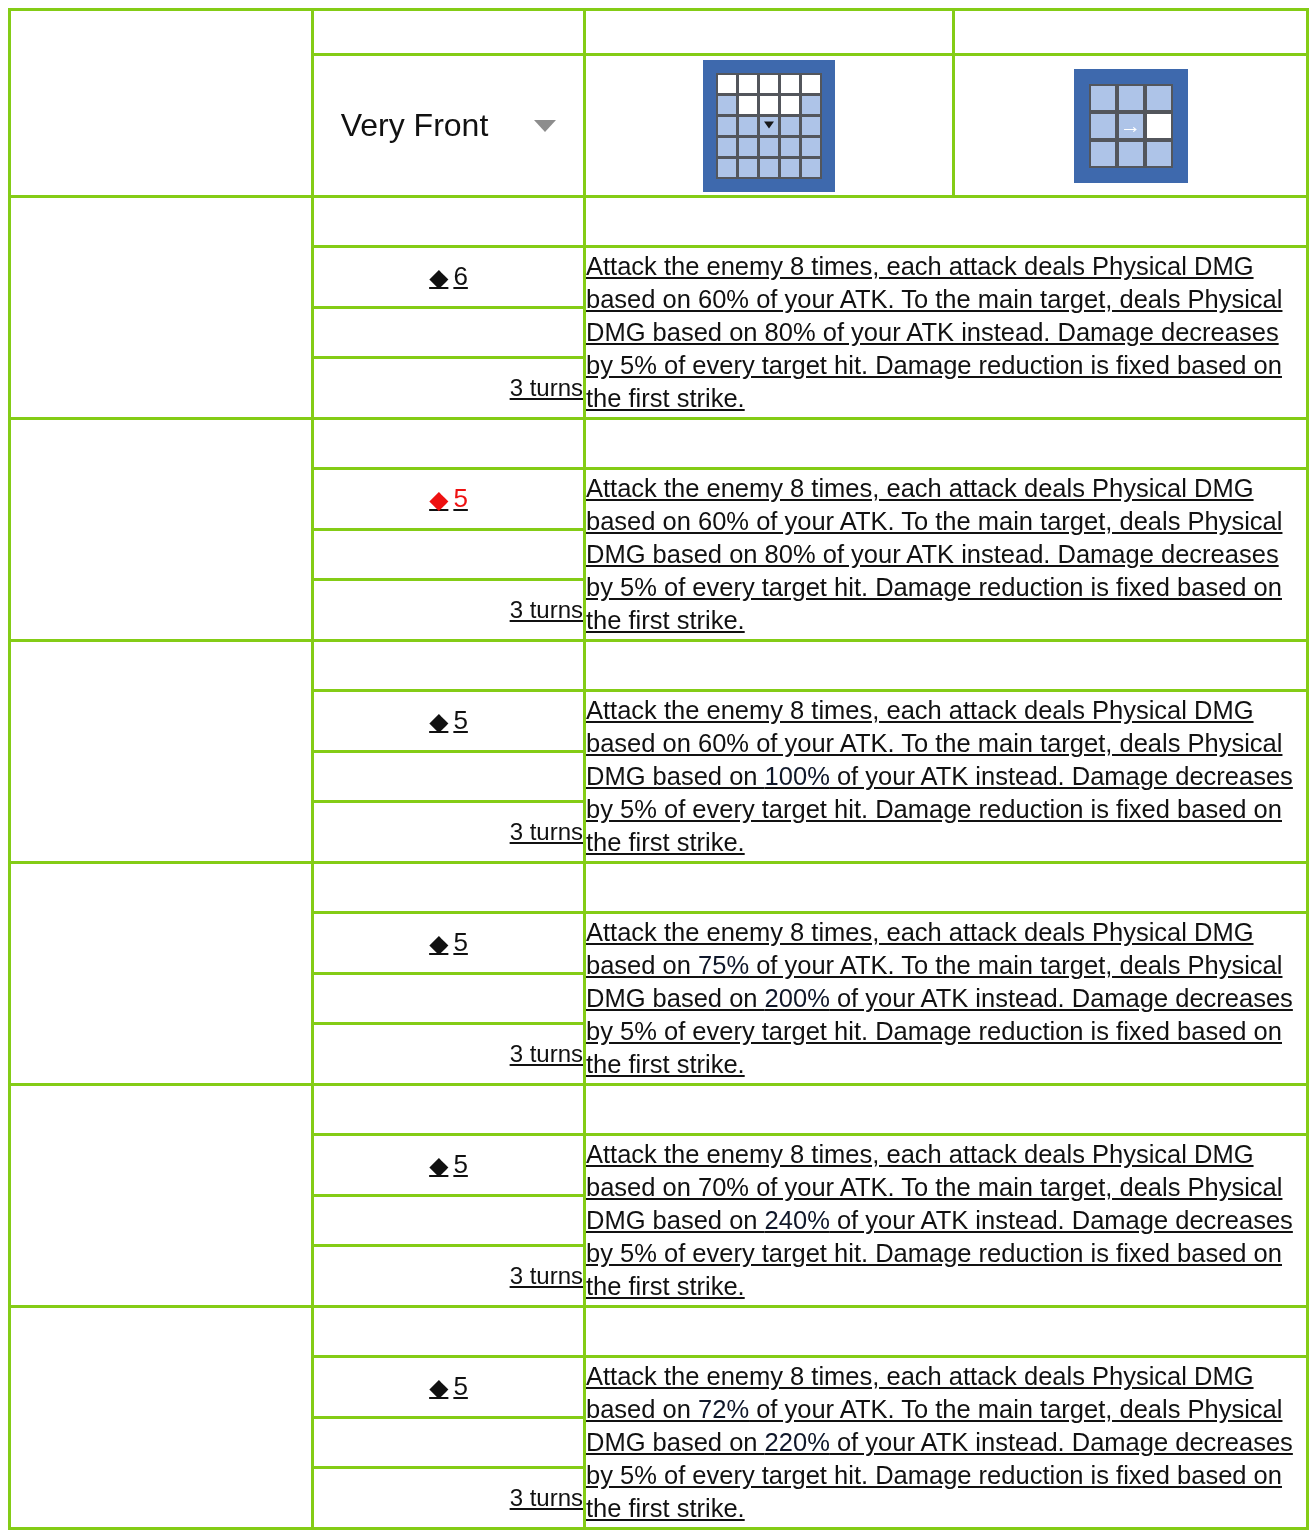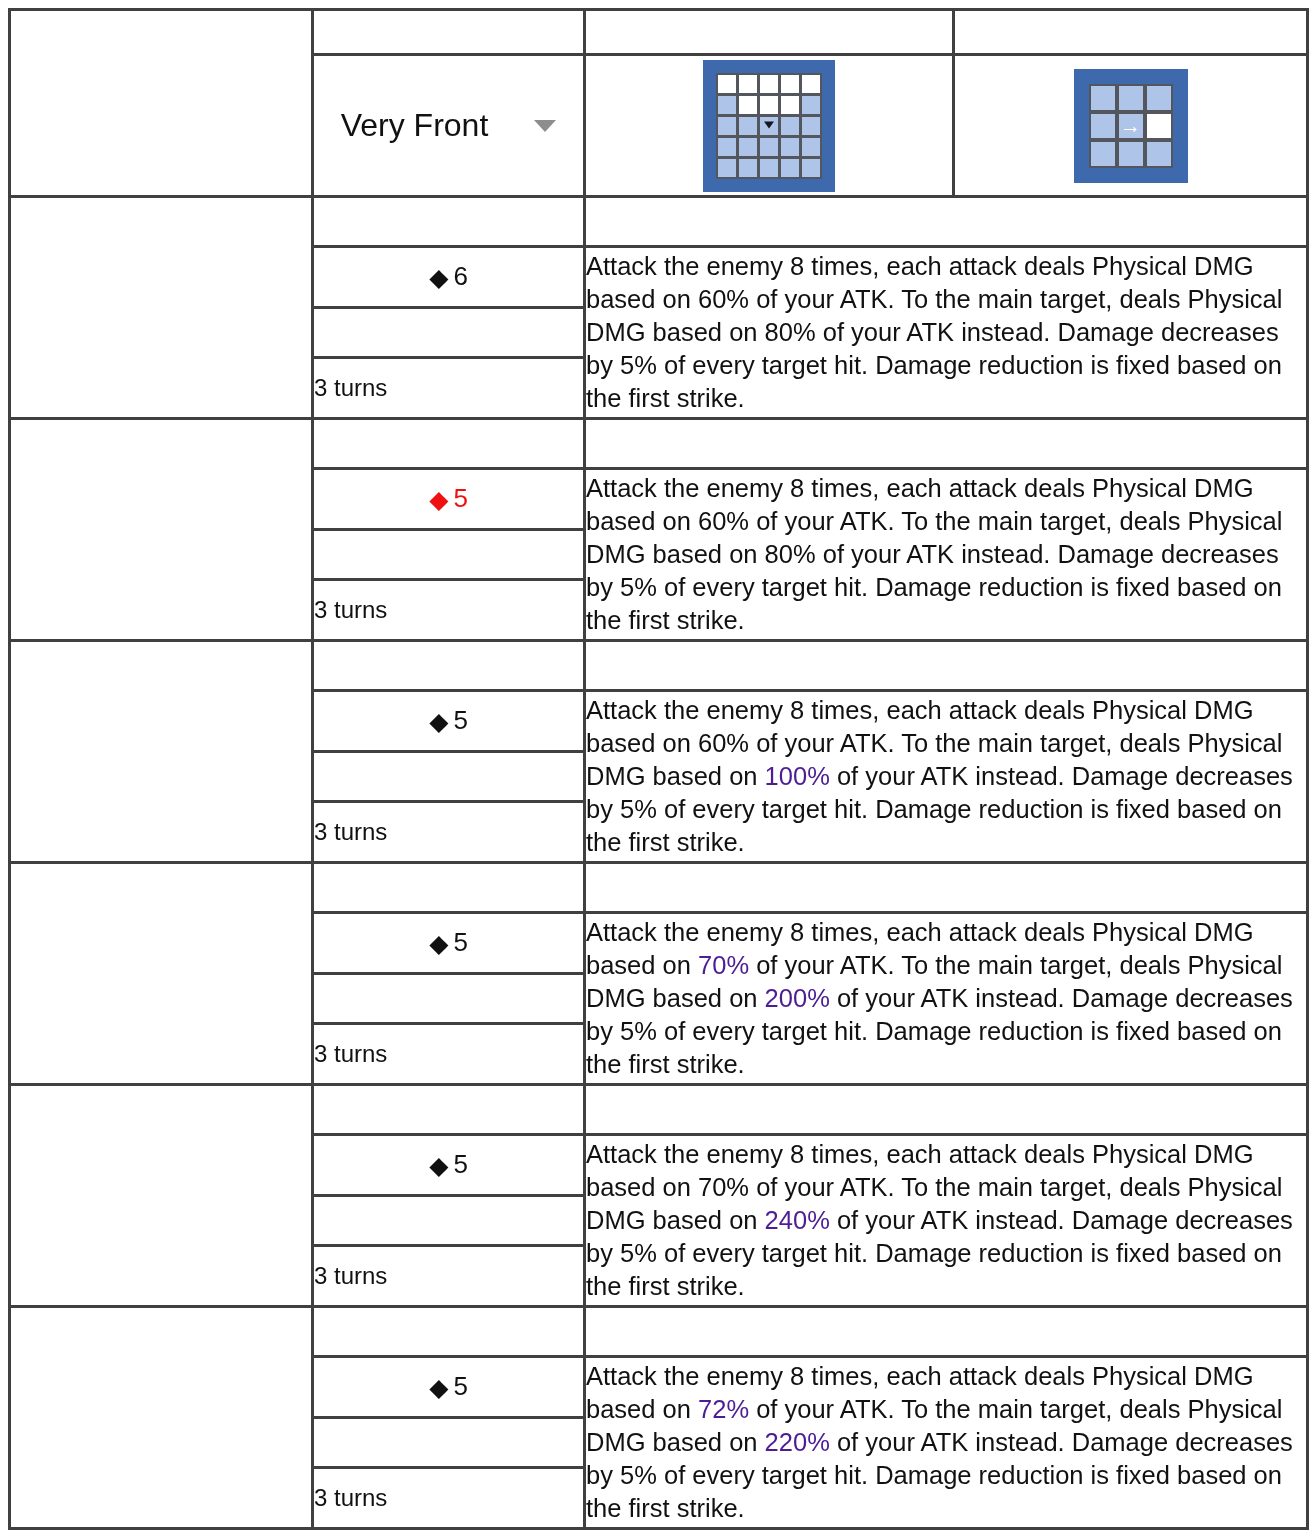--- a/index.html
+++ b/index.html
@@ -11,24 +11,25 @@
     position:relative;width:1312px;height:1536px;
     padding:8px 6px 4px 8px;box-sizing:border-box;
   }
   table.skill{
     border-collapse:collapse;
     table-layout:fixed;
     width:1298px;
     height:1522px;
   }
   table.skill td{
-    border:3px solid #404040;
+    border:3px solid #84cc16;
     padding:0;
     vertical-align:middle;
     background:#ffffff;
+    text-decoration:underline;
   }
   .blue{background:#1a5fa5;color:#ffffff;}
   .hdr{
     text-align:center;
     font-weight:bold;
     font-size:24px;
     letter-spacing:.2px;
   }
   .name-cell{
     text-align:center;
@@ -89,30 +90,30 @@
   .upg-cell{
     text-align:center;font-weight:bold;font-size:25px;
   }
   .sub-hdr{
     text-align:center;font-size:22px;height:47px;
   }
   .sp-val{
     text-align:center;font-size:26px;color:#111;height:57px;
   }
   .cd-val{
-    text-align:left;font-size:24px;color:#111;height:57px;
+    text-align:right;font-size:24px;color:#111;height:57px;
   }
   .dia{font-size:25px;line-height:1;margin-right:5px;vertical-align:-1px;}
   .dia.red{color:#ee1111;}
   .sp-val .num.red{color:#ee1111;}
   .eff{
     font-size:25.5px;line-height:1.30;color:#111;
     padding:6px 12px 6px 11px;text-align:left;vertical-align:middle;margin-top:25px;
   }
-  .eff .r{color:#4c1d95;}
+  .eff .r{color:#0f172a;}
   .skilleff-hdr{text-align:center;font-size:23px;}
 </style>
 </head>
 <body>
 
 <div class="sheet">
   <table class="skill">
     <colgroup>
       <col style="width:303px">
       <col style="width:272px">
@@ -227,21 +228,21 @@
         <tr>
           <td class="cd-val">3 turns</td>
         </tr>
         <tr>
           <td rowspan="4" class="blue upg-cell">+3 Upgrade</td>
           <td class="blue sub-hdr">SP</td>
           <td colspan="2" class="blue sub-hdr skilleff-hdr">Skill Effect</td>
         </tr>
         <tr>
           <td class="sp-val"><span class="dia">◆</span><span class="num">5</span></td>
-          <td rowspan="3" colspan="2" class="eff"><span>Attack the enemy 8 times, each attack deals Physical DMG based on </span><span class="r">70%</span><span> of your ATK. To the main target, deals Physical DMG based on </span><span class="r">200%</span><span> of your ATK instead. Damage decreases by 5% of every target hit. Damage reduction is fixed based on the first strike.</span></td>
+          <td rowspan="3" colspan="2" class="eff"><span>Attack the enemy 8 times, each attack deals Physical DMG based on </span><span class="r">75%</span><span> of your ATK. To the main target, deals Physical DMG based on </span><span class="r">200%</span><span> of your ATK instead. Damage decreases by 5% of every target hit. Damage reduction is fixed based on the first strike.</span></td>
         </tr>
         <tr>
           <td class="blue sub-hdr">Cooldown</td>
         </tr>
         <tr>
           <td class="cd-val">3 turns</td>
         </tr>
         <tr>
           <td rowspan="4" class="blue upg-cell">+4 Upgrade</td>
           <td class="blue sub-hdr">SP</td>

